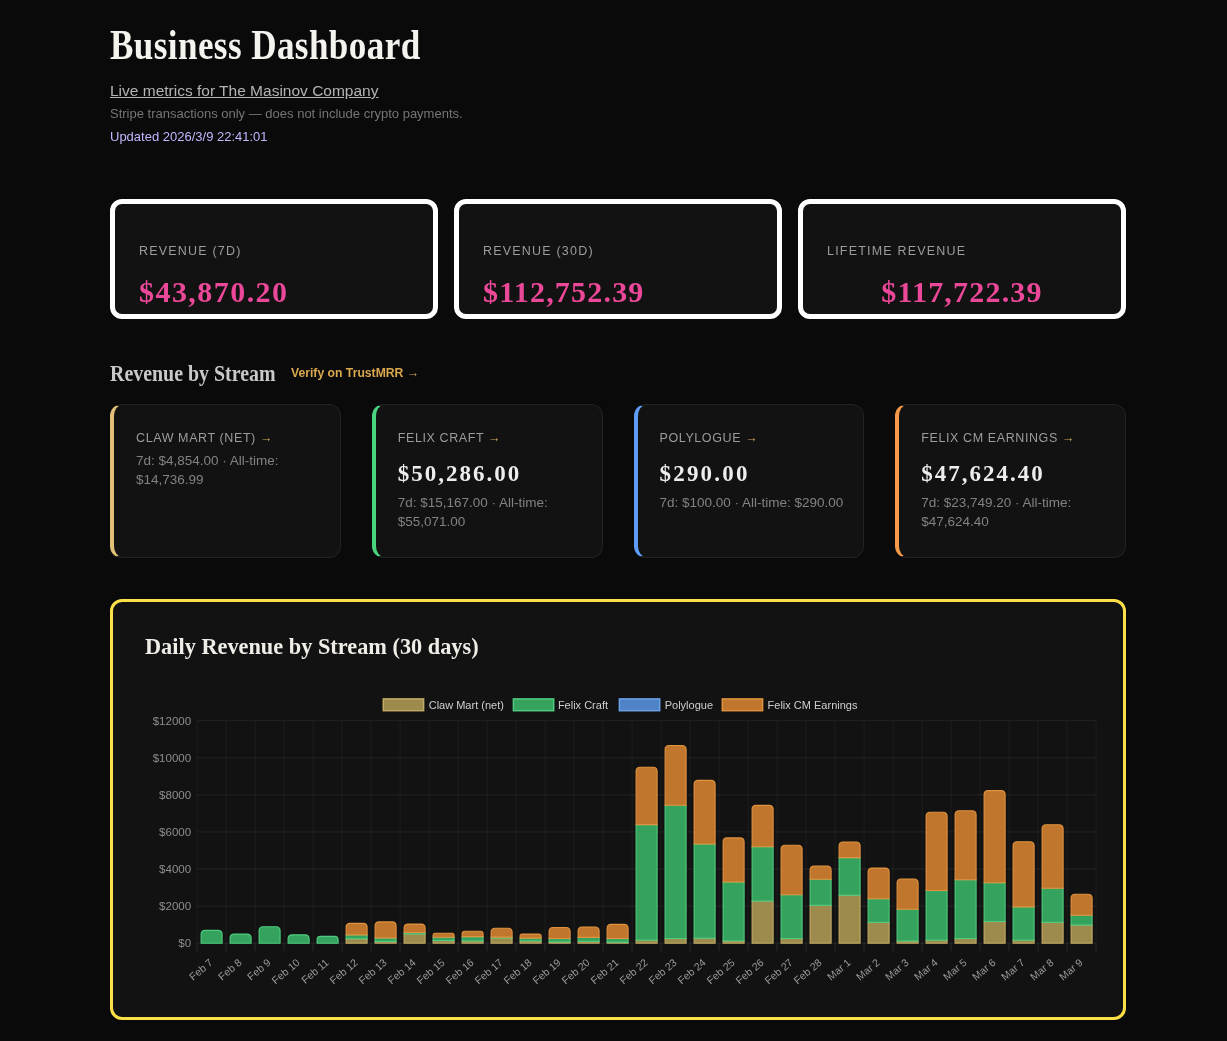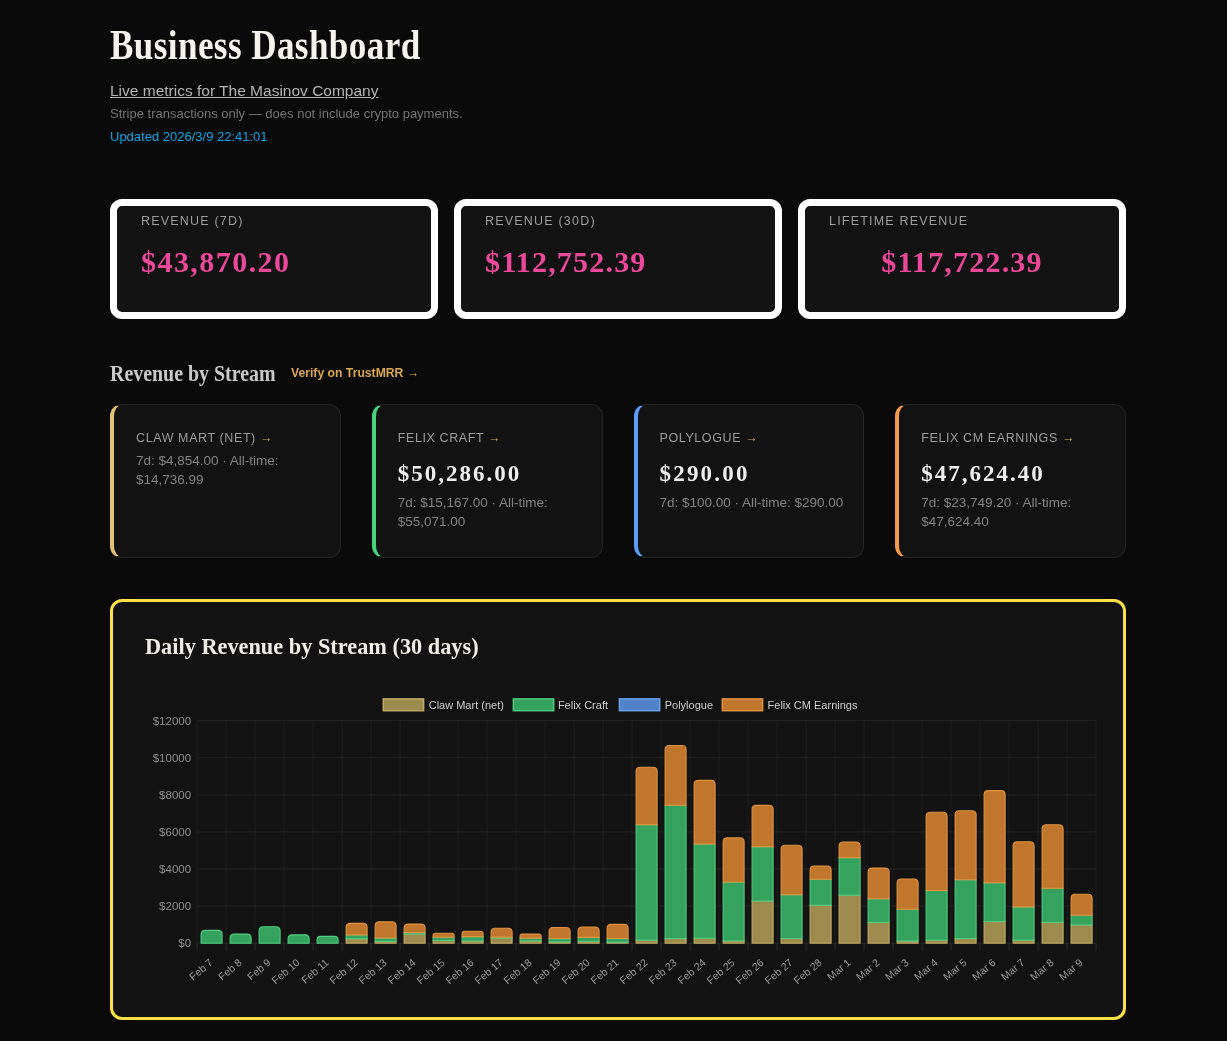--- a/index.html
+++ b/index.html
@@ -2,23 +2,23 @@
 <html><head>
 <meta charset="utf-8">
 <style>
 * { margin:0; padding:0; box-sizing:border-box; }
 html,body { background:#0a0a0a; width:1227px; height:1041px; overflow:hidden; }
 body { font-family:"Liberation Sans", sans-serif; }
 .wrap { width:1016px; margin-left:110px; }
 h1 { font-family:"Liberation Serif", serif; font-weight:bold; font-size:42px; color:#f5f3ee; padding-top:24px; line-height:1; letter-spacing:0.5px; transform:scaleX(0.835); transform-origin:left top; width:500px; }
 .sub1 { margin-top:16px; font-size:15.5px; color:#b4b4b4;text-decoration:underline; }
 .sub2 { margin-top:6px; font-size:13px; color:#757575; }
-.sub3 { margin-top:8px; font-size:13px; color:#0ea5e9; }
+.sub3 { margin-top:8px; font-size:13px; color:#c4b5fd; }
 .metrics { margin-top:55px; display:flex; gap:16px; }
-.mcard { width:328px; height:120px; background:#121212; border:7px solid #ffffff; border-radius:12px; padding:8px 24px; }
+.mcard { width:328px; height:120px; background:#121212; border:5px solid #ffffff; border-radius:12px; padding:40px 24px; }
 .mlabel { font-size:12.5px; letter-spacing:1.2px; color:#9c9c9c; }
 .mvalue { margin-top:17px; font-family:"Liberation Serif", serif; font-weight:bold; font-size:30px; color:#ec4899; letter-spacing:1.45px; }
 .shead { margin-top:41px; position:relative; height:28px; }
 .shead h2 { font-family:"Liberation Serif", serif; font-weight:bold; font-size:24px; color:#c9c9c9; transform:scaleX(0.83); transform-origin:left top; display:inline-block; }
 .verify { position:absolute; left:181px; top:6px; font-size:12.2px; font-weight:bold; color:#d9a84f; }
 .streams { margin-top:15.5px; display:flex; gap:31px; }
 .scard { width:242px; height:154px; background:#121212; border:1px solid #232323; border-left-width:4px; border-radius:12px; padding:26.5px 18px 0 22px; }
 .slabel { font-size:12.5px; letter-spacing:0.6px; color:#9c9c9c; }
 .slabel .arr { color:#d0a85c; letter-spacing:0; }
 .svalue { margin-top:16px; font-family:"Liberation Serif", serif; font-weight:bold; font-size:23px; color:#ededed; letter-spacing:1.2px; }

